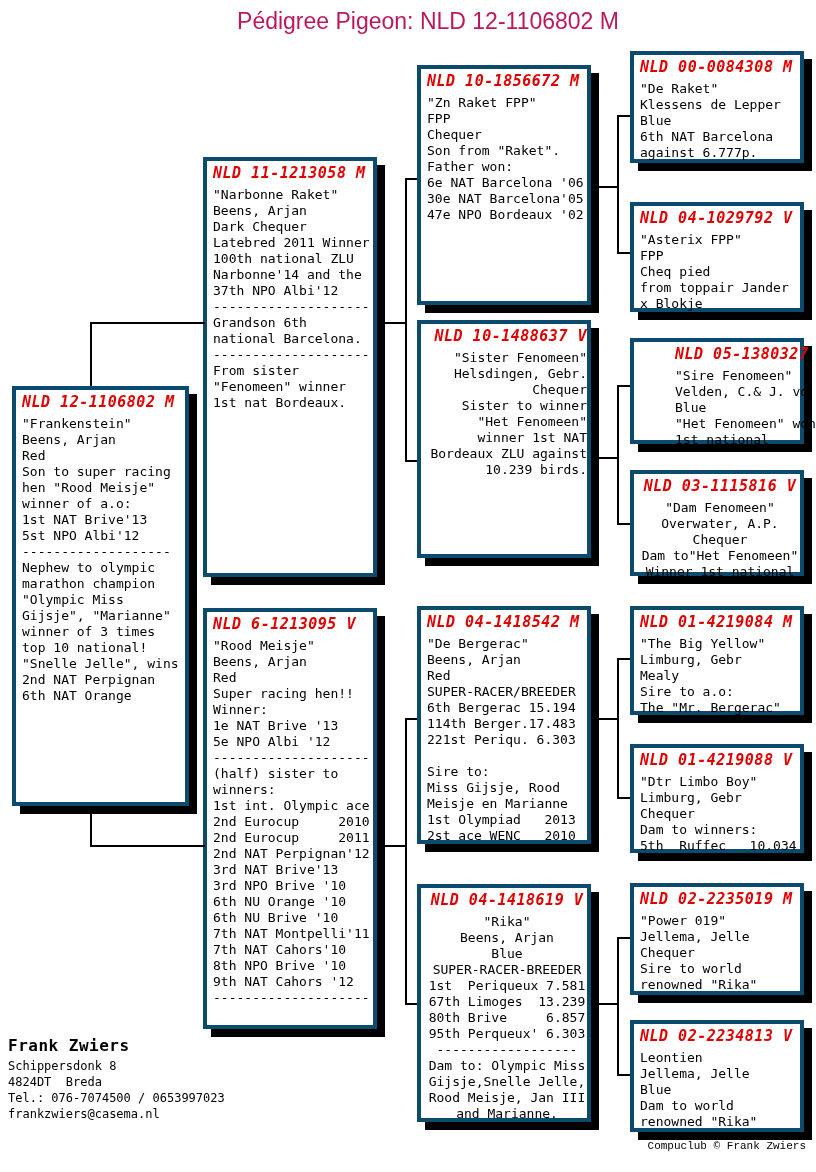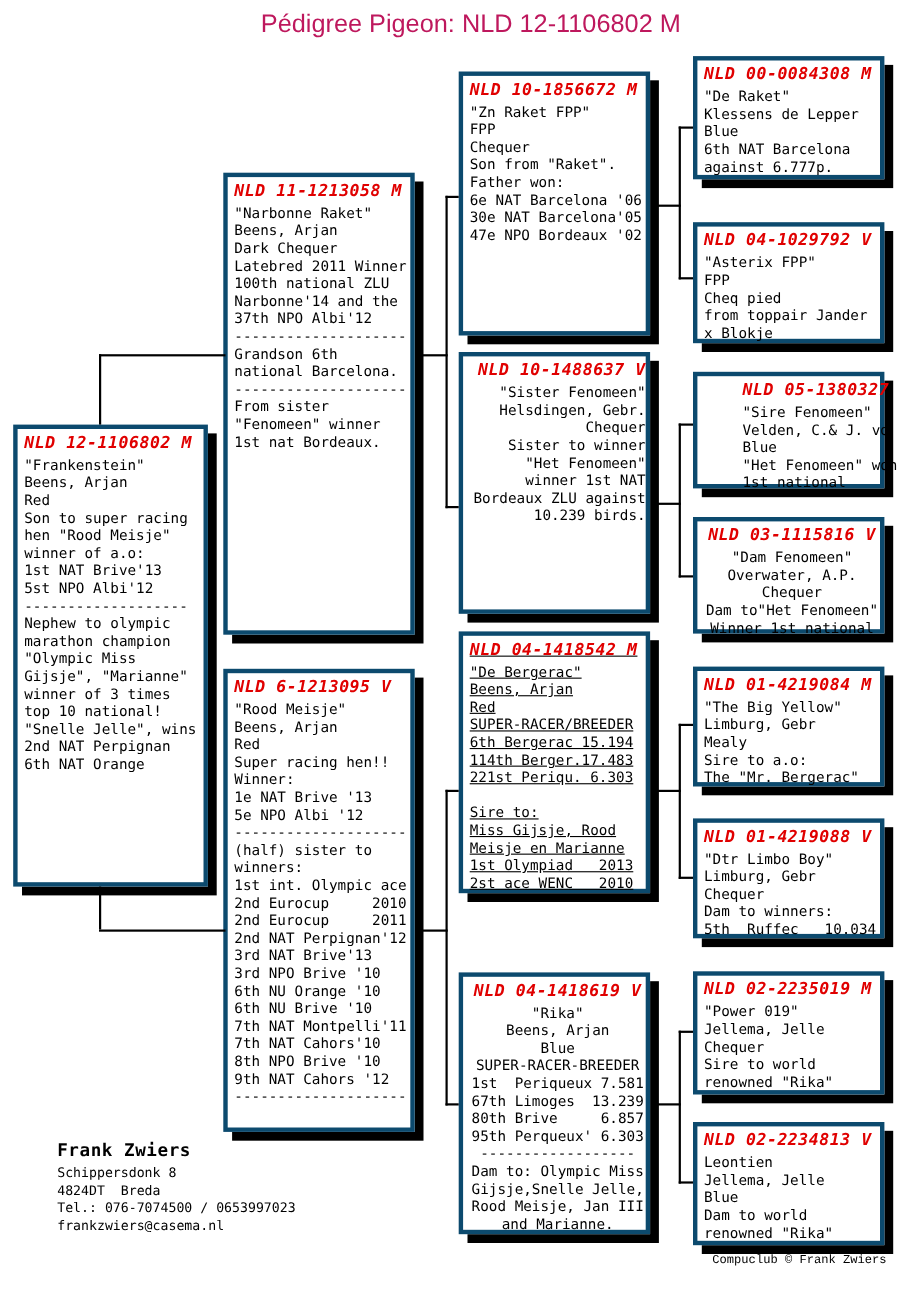--- a/index.html
+++ b/index.html
@@ -14,36 +14,36 @@
           box-shadow:8px 8px 0 #000; padding:3px 0 0 6px; }
   .ring { font-size:15px; font-weight:bold; font-style:italic; color:#e00000;
           letter-spacing:0.5px; margin-bottom:5px; white-space:pre; }
   .ptext { font-size:13px; line-height:16px; white-space:pre; }
 
   #box-subject { left:12px;   top:386px;  width:177px; height:420px; }
   #box-sire    { left:203px; top:157px;  width:174px; height:420px; }
   #box-dam     { left:203px; top:608px;  width:174px; height:421px; }
   #box-ss      { left:417px; top:65px;   width:174px; height:240px; }
   #box-sd      { left:417px; top:320px;  width:174px; height:238px;text-align:right; }
-  #box-ds      { left:417px; top:574px;  width:174px; height:238px;text-decoration:underline; }
+  #box-ds      { left:417px; top:606px;  width:174px; height:238px; }
   #box-dd      { left:417px; top:884px;  width:174px; height:238px;text-align:center; }
   #box-sss     { left:630px; top:51px;   width:174px; height:112px; }
   #box-ssd     { left:630px; top:202px;  width:174px; height:110px; }
   #box-sds     { left:630px; top:338px;  width:174px; height:106px;padding-left:41px; }
   #box-sdd     { left:630px; top:470px;  width:174px; height:106px;text-align:center; }
   #box-dss     { left:630px; top:606px;  width:174px; height:109px; }
   #box-dsd     { left:630px; top:744px;  width:174px; height:109px; }
   #box-dds     { left:630px; top:883px;  width:174px; height:112px; }
   #box-ddd     { left:630px; top:1020px; width:174px; height:112px; }
 
   .line { position:absolute; background:#000; }
   .h { height:2px; }
   .v { width:2px; }
 
-  .owner { position:absolute; left:8px; top:1036px;margin-left:44px; }
+  .owner { position:absolute; left:8px; top:1036px; }
   .owner-name { font-size:16px; font-weight:bold; letter-spacing:0.5px; margin-bottom:3px; white-space:pre; }
   .owner-line { font-size:12px; line-height:16px; white-space:pre; }
   .credit { position:absolute; right:10px; top:1140px;
             font-family:"Liberation Mono", monospace; font-weight:normal; font-size:11px; }
 </style>
 </head>
 <body>
 
 <div class="page">
 

